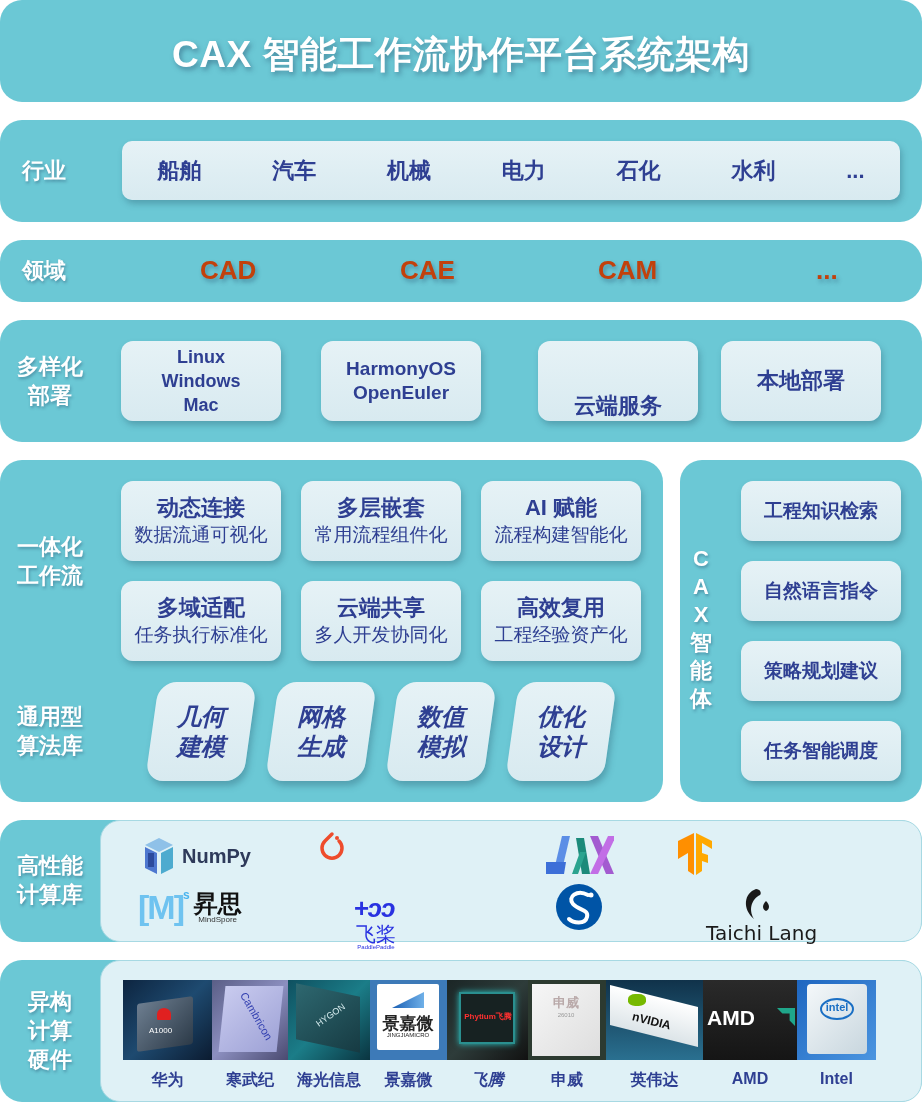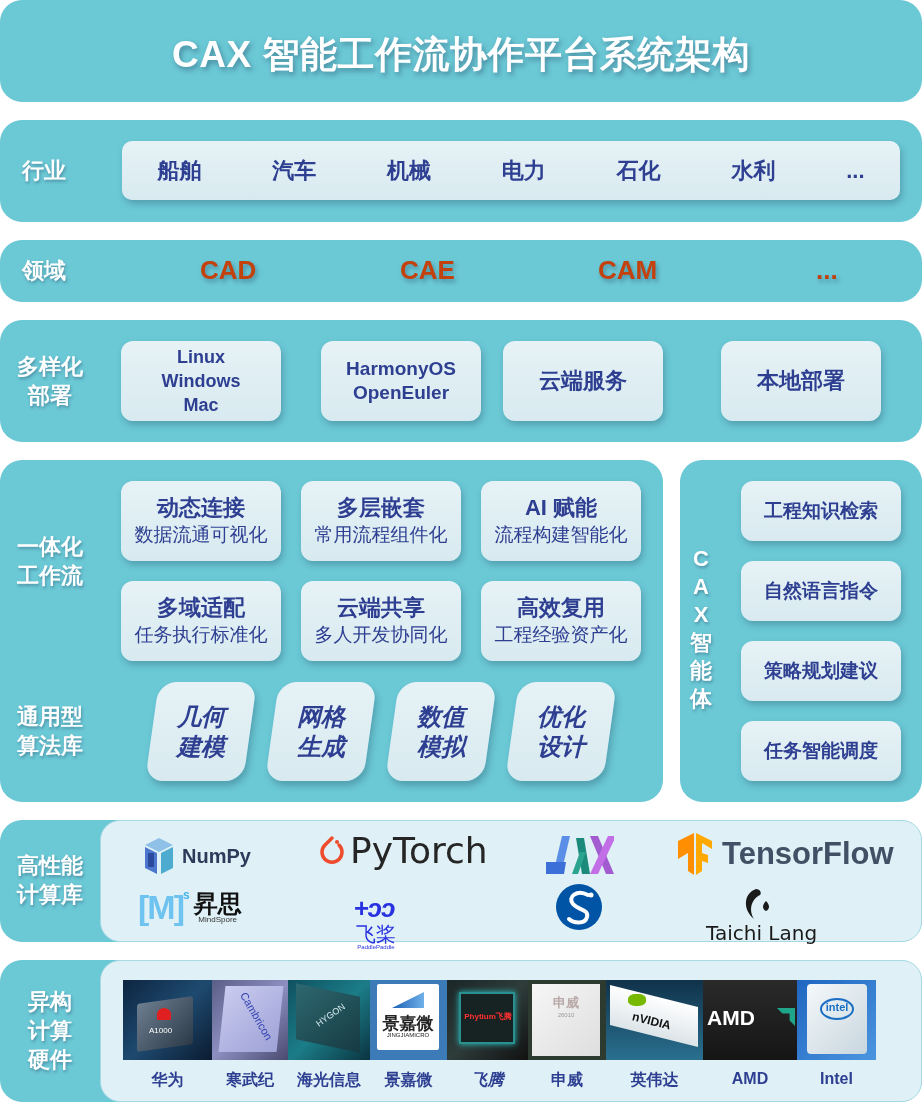--- a/index.html
+++ b/index.html
@@ -111,21 +111,21 @@
 </div>
 <div class="card deploy-card" style="left:121px;font-size:18px;line-height:24px;">
   <div>Linux</div>
   <div>Windows</div>
   <div>Mac</div>
 </div>
 <div class="card deploy-card" style="left:321px;font-size:19px;line-height:24px;">
   <div>HarmonyOS</div>
   <div>OpenEuler</div>
 </div>
-<div class="card deploy-card" style="left:503px;font-size:22px;">
+<div class="card deploy-card" style="left:538px;font-size:22px;justify-content:flex-end;">
   <div>云端服务</div>
 </div>
 <div class="card deploy-card" style="left:721px;font-size:22px;">
   <div>本地部署</div>
 </div>
 
 <div class="band" id="workflow-band"></div>
 <div class="white-label" style="left:10px;top:532px;width:80px;">
   <div>一体化</div>
   <div>工作流</div>
@@ -202,40 +202,38 @@
     <rect x="9" y="17" width="6" height="14" fill="#2b4a9c"></rect>
   </svg>
   <span style="font-size:20px;font-weight:bold;color:#2e3a5a;margin-left:3px;">NumPy</span>
 </div>
 
 <div class="logo" style="left:318px;top:830px;">
   <svg width="28" height="34" viewBox="0 0 28 34">
     <path d="M14 4 L7 11 A10 10 0 1 0 21 11" fill="none" stroke="#ee4c2c" stroke-width="3.5" stroke-linecap="round"></path>
     <circle cx="19" cy="8" r="2" fill="#ee4c2c"></circle>
   </svg>
-  <span style="font-size:36px;color:#252525;margin-left:4px;font-family:'DejaVu Sans',sans-serif;">PyTorch</span>
 </div>
 
 <div class="logo" style="left:546px;top:834px;">
   <svg width="68" height="42" viewBox="0 0 68 42">
     <polygon points="16,2 24,2 16,36 8,36" fill="#5b8ee6"></polygon>
     <polygon points="0,28 20,28 18,40 0,40" fill="#3c6fd8"></polygon>
     <polygon points="30,4 38,4 44,40 36,40" fill="#1b8a7a"></polygon>
     <polygon points="26,40 34,18 40,18 32,40" fill="#2aa38f"></polygon>
     <polygon points="44,2 52,2 68,40 60,40" fill="#a35bd0"></polygon>
     <polygon points="62,2 70,2 52,40 44,40" fill="#c26ee6"></polygon>
   </svg>
 </div>
 
 <div class="logo" style="left:676px;top:833px;">
   <svg width="38" height="42" viewBox="0 0 38 42">
     <polygon points="2,8 18,0 18,42 12,38 12,20 2,26" fill="#ff8f00"></polygon>
     <polygon points="20,0 36,8 36,16 26,10 26,20 32,22 32,30 26,28 26,38 20,42" fill="#ffa800"></polygon>
   </svg>
-  <span style="font-size:31px;color:#425066;margin-left:8px;font-weight:bold;">TensorFlow</span>
 </div>
 
 <div class="logo" style="left:138px;top:888px;">
   <span style="font-size:34px;font-weight:bold;color:#6fc3f0;letter-spacing:-2px;">[M]</span>
   <span style="font-size:12px;font-weight:bold;color:#4ab4ef;align-self:flex-start;margin-right:4px;">s</span>
   <div style="display:flex;flex-direction:column;line-height:1;">
     <span style="font-size:24px;font-weight:bold;color:#111;">昇思</span>
     <span style="font-size:8px;color:#333;">MindSpore</span>
   </div>
 </div>

